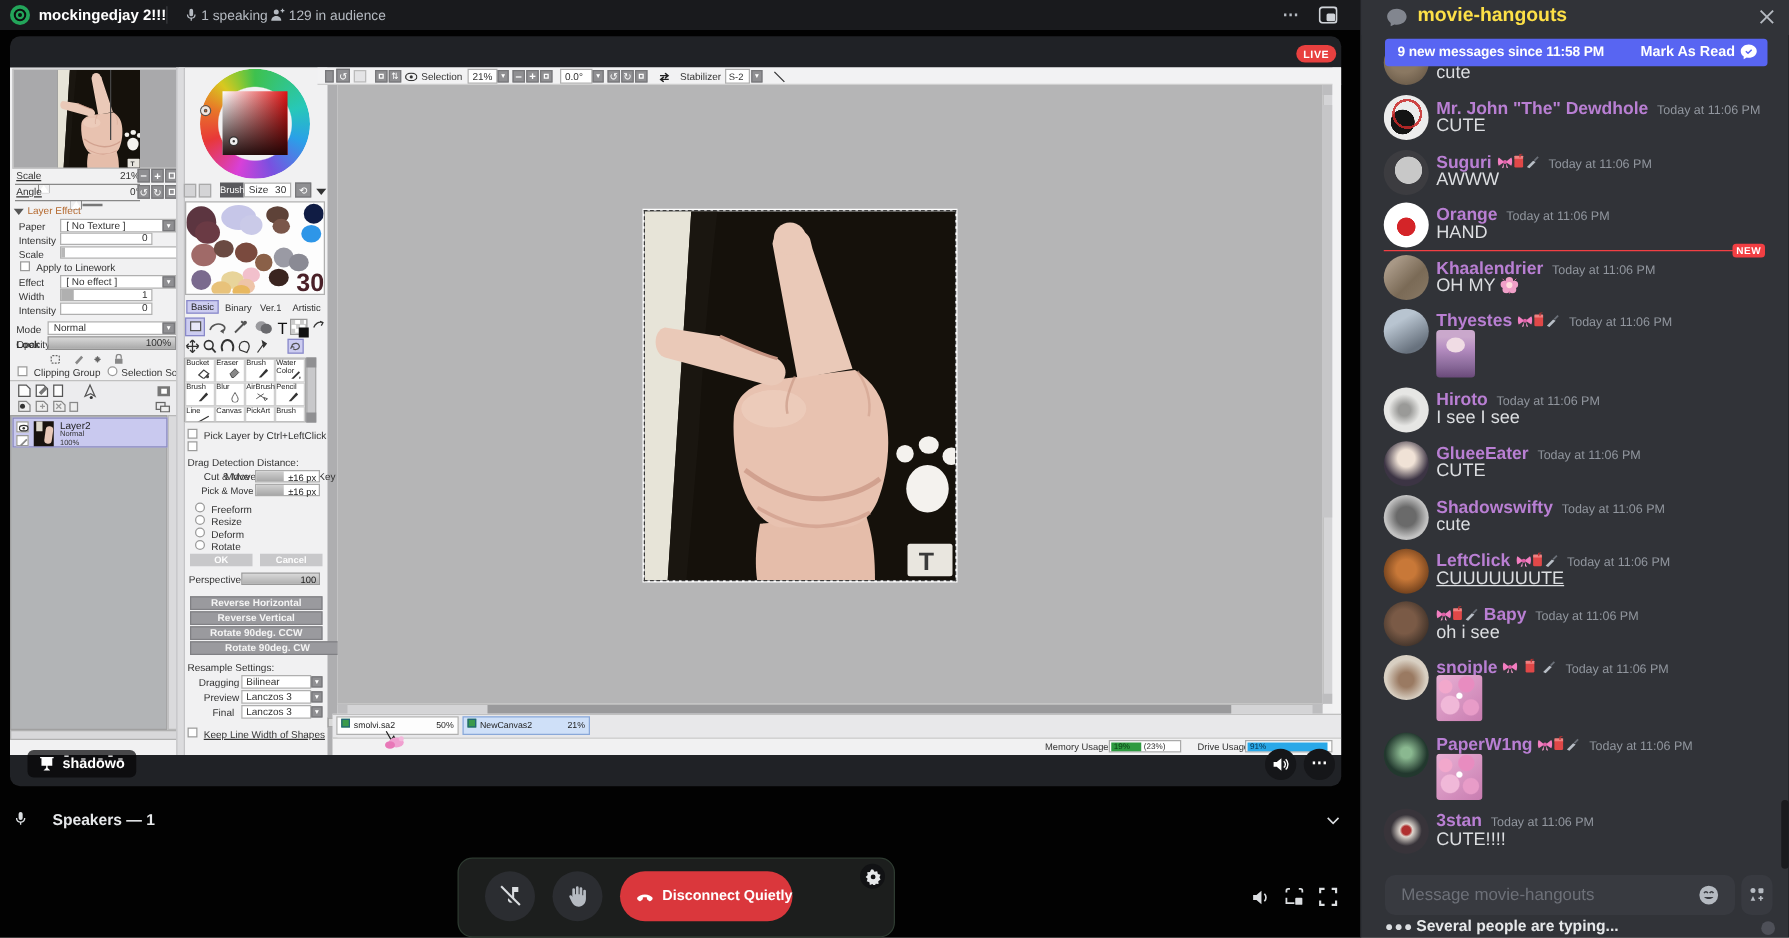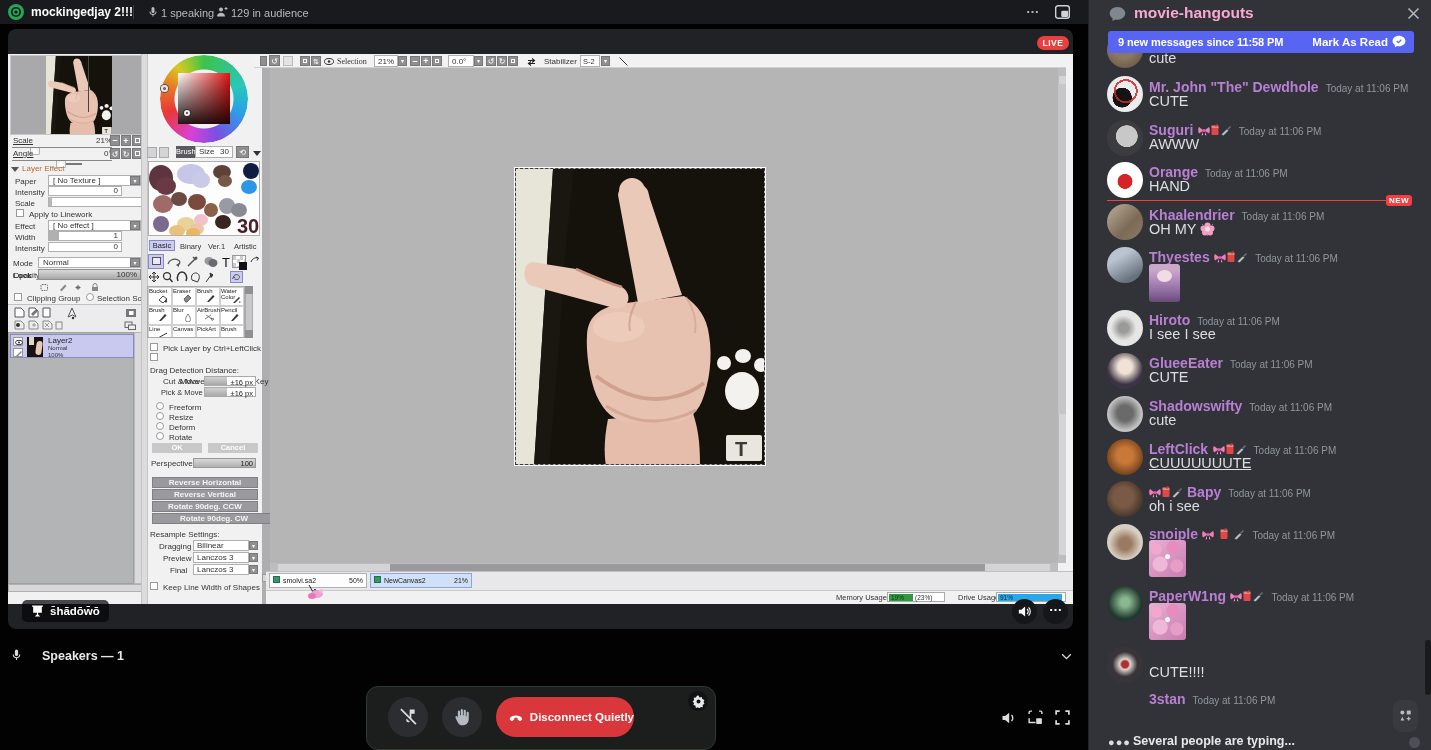--- a/index.html
+++ b/index.html
@@ -326,36 +326,36 @@
         <div class="lbl" style="left:151px;top:488px;">Dragging</div>
         <div class="inbox" style="left:185px;top:486px;width:56px;height:11px;padding-left:3px;line-height:9px;">Bilinear</div>
         <div class="gbtn" style="left:241px;top:487px;width:9px;height:9px;font-size:6px;line-height:8px;">▾</div>
         <div class="lbl" style="left:155px;top:500px;">Preview</div>
         <div class="inbox" style="left:185px;top:498px;width:56px;height:11px;padding-left:3px;line-height:9px;">Lanczos 3</div>
         <div class="gbtn" style="left:241px;top:499px;width:9px;height:9px;font-size:6px;line-height:8px;">▾</div>
         <div class="lbl" style="left:162px;top:512px;">Final</div>
         <div class="inbox" style="left:185px;top:510px;width:56px;height:11px;padding-left:3px;line-height:9px;">Lanczos 3</div>
         <div class="gbtn" style="left:241px;top:511px;width:9px;height:9px;font-size:6px;line-height:8px;">▾</div>
         <div class="ck" style="left:142px;top:528px;"></div>
-          <div class="lbl" style="left:155px;top:529px;">Keep Line Width of Shapes</div>
+          <div class="lbl" style="left:155px;top:529px;text-decoration:underline;">Keep Line Width of Shapes</div>
       </div>
       <div id="canvascol">
         <div class="abs" style="left:246px;top:0;width:819px;height:14px;background:#f2f2f3;border-bottom:1px solid #cfcfcf;"></div>
         <div class="gbtn" style="left:252px;top:2px;width:7px;height:10px;"></div>
         <div class="gbtn" style="left:261px;top:1px;width:11px;height:11px;line-height:11px;font-size:8px;">↺</div>
         <div class="abs" style="left:275px;top:2px;width:10px;height:10px;background:#e4e4e6;border:1px solid #bbb;"></div>
         <div class="gbtn" style="left:292px;top:2px;width:10px;height:10px;">
             <div style="width:4px;height:4px;border:1px solid #fff;margin:2px auto;"></div>
           </div>
         <div class="gbtn" style="left:303px;top:2px;width:10px;height:10px;font-size:7px;line-height:9px;">⇅</div>
         <svg class="abs" style="left:316px;top:4px" width="10" height="7" viewBox="0 0 20 14">
             <ellipse cx="10" cy="7" rx="9" ry="6" fill="none" stroke="#333" stroke-width="2"></ellipse>
             <circle cx="10" cy="7" r="2.5" fill="#333"></circle>
           </svg>
-        <div class="lbl" style="left:329px;top:3px;font-family:Liberation Serif, serif;">Selection</div>
+        <div class="lbl" style="left:329px;top:3px;">Selection</div>
         <div class="inbox" style="left:366px;top:1px;width:24px;height:12px;text-align:left;padding:1px 0 0 3px;">21%</div>
         <div class="gbtn" style="left:390px;top:2px;width:9px;height:10px;font-size:6px;line-height:9px;">▾</div>
         <div class="gbtn" style="left:402px;top:2px;width:10px;height:10px;font-size:9px;line-height:8px;font-weight:bold;">–</div>
         <div class="gbtn" style="left:413px;top:2px;width:10px;height:10px;font-size:9px;line-height:9px;font-weight:bold;">+</div>
         <div class="gbtn" style="left:424px;top:2px;width:10px;height:10px;">
             <div style="width:4px;height:4px;border:1px solid #fff;margin:2px auto;"></div>
           </div>
         <div class="inbox" style="left:440px;top:1px;width:26px;height:12px;padding:1px 0 0 3px;">0.0°</div>
         <div class="gbtn" style="left:466px;top:2px;width:9px;height:10px;font-size:6px;line-height:9px;">▾</div>
         <div class="gbtn" style="left:478px;top:2px;width:10px;height:10px;font-size:8px;line-height:10px;">↺</div>
@@ -486,21 +486,21 @@
     <svg class="abs" style="left:1054px;top:709px" width="17" height="17" viewBox="0 0 24 24" fill="none" stroke="#dbdee1" stroke-width="2.4">
         <path d="M3 8V3h5M16 3h5v5M21 16v5h-5M8 21H3v-5"></path>
       </svg>
   </div>
 </div>
 <div id="chat">
     <div class="abs" style="left:0;top:0;width:343px;height:28px;background:#313338;"></div>
 <svg class="abs" style="left:20px;top:6px" width="17" height="16" viewBox="0 0 24 22">
       <path d="M12 1C5.9 1 1 5 1 10c0 2.9 1.6 5.4 4 7.1V21l4.3-2.2c.9.2 1.8.3 2.7.3 6.1 0 11-4 11-9S18.1 1 12 1z" fill="#82868f"></path>
     </svg>
-<div class="abs" style="left:45px;top:4px;font-size:15.5px;font-weight:bold;color:#f9a8d4;">movie-hangouts</div>
+<div class="abs" style="left:45px;top:4px;font-size:15.5px;font-weight:bold;color:#fde047;">movie-hangouts</div>
 <svg class="abs" style="left:317px;top:6px" width="15" height="15" viewBox="0 0 24 24" stroke="#b5bac1" stroke-width="2.4" fill="none">
       <path d="M4 4l16 16M20 4L4 20"></path>
     </svg>
 <div class="abs" style="left:19px;top:31px;width:306px;height:22px;background:#5865f2;border-radius:3px;z-index:5;">
   <div class="abs" style="left:10px;top:5px;font-size:11px;font-weight:bold;color:#fff;letter-spacing:-.1px;">9 new messages since 11:58 PM</div>
   <div class="abs" style="right:26px;top:5px;font-size:11.5px;font-weight:bold;color:#fff;">Mark As Read</div>
   <svg class="abs" style="right:8px;top:4px" width="14" height="13" viewBox="0 0 24 22">
         <path d="M12 1C5.9 1 1 5 1 10c0 2.9 1.6 5.4 4 7.1V21l4.3-2.2c.9.2 1.8.3 2.7.3 6.1 0 11-4 11-9S18.1 1 12 1z" fill="#fff"></path>
         <path d="M8 10l3 3 5-5" stroke="#5865f2" stroke-width="2" fill="none"></path>
       </svg>
@@ -635,23 +635,32 @@
         <path d="M14 10l6-6 2 2-6 6z" fill="#6a7078"></path>
       </svg><span class="msg-ts" style="margin-left:7px;">Today at 11:06 PM</span></div>
     <div class="abs" style="left:60px;top:603px;width:37px;height:37px;border-radius:3px;background:
 radial-gradient(circle at 20% 25%,#f2a8cc 5px,transparent 6px),
 radial-gradient(circle at 65% 20%,#e88cc0 6px,transparent 7px),
 radial-gradient(circle at 30% 65%,#f0b8d8 7px,transparent 8px),
 radial-gradient(circle at 75% 70%,#e89cc8 6px,transparent 7px),
 radial-gradient(circle at 50% 45%,#fff 2px,transparent 3px),
 linear-gradient(140deg,#e8b0d4,#c87cb0);"></div>
     <div class="av" style="top:647px;background:radial-gradient(circle at 50% 48%,#b03030 13%,#ded6ce 20%,#38343a 48%);"></div>
-    <div class="abs" style="left:60px;top:648px;white-space:nowrap;margin-top:42px;"><span class="msg-name">3stan</span><span class="msg-ts" style="margin-left:7px;">Today at 11:06 PM</span></div>
+    <div class="abs" style="left:60px;top:648px;white-space:nowrap;"><span class="msg-name">3stan</span><span class="msg-ts" style="margin-left:7px;">Today at 11:06 PM</span></div>
     <div class="abs msg-text" style="left:60px;top:664px;">CUTE!!!!</div>
 <div class="abs" style="left:336px;top:640px;width:6px;height:55px;background:#1a1b1e;border-radius:3px;"></div>
+<div class="abs" style="left:19px;top:700px;width:280px;height:32px;background:#383a40;border-radius:8px;">
+  <div class="abs" style="left:13px;top:8px;font-size:13.5px;color:#6d7078;">Message movie-hangouts</div>
+  <svg class="abs" style="right:12px;top:7px" width="18" height="18" viewBox="0 0 24 24">
+        <circle cx="12" cy="12" r="10" fill="#b5bac1"></circle>
+        <path d="M7 10c1-2 3-2 4 0M13 10c1-2 3-2 4 0" stroke="#383a40" stroke-width="1.6" fill="none"></path>
+        <path d="M7 14c2.5 3 7.5 3 10 0z" fill="#383a40"></path>
+        <path d="M6 5l3 2M18 5l-3 2" stroke="#b5bac1" stroke-width="2"></path>
+      </svg>
+</div>
 <div class="abs" style="left:304px;top:700px;width:25px;height:32px;background:#383a40;border-radius:8px;">
   <svg style="margin:8px 0 0 5px" width="15" height="15" viewBox="0 0 24 24" fill="#b5bac1">
         <circle cx="7" cy="7" r="3.2"></circle>
         <rect x="14" y="4" width="6.4" height="6.4" rx="1.4"></rect>
         <path d="M7 14l3 6H4z"></path>
         <path d="M17 14v6M14 17h6" stroke="#b5bac1" stroke-width="2"></path>
       </svg>
 </div>
 <div class="abs" style="left:19px;top:736px;font-size:11px;color:#dbdee1;letter-spacing:1px;">●●●</div>
 <div class="abs" style="left:44px;top:734px;font-size:12.5px;font-weight:bold;color:#e6e8ea;">Several people are typing...</div>

